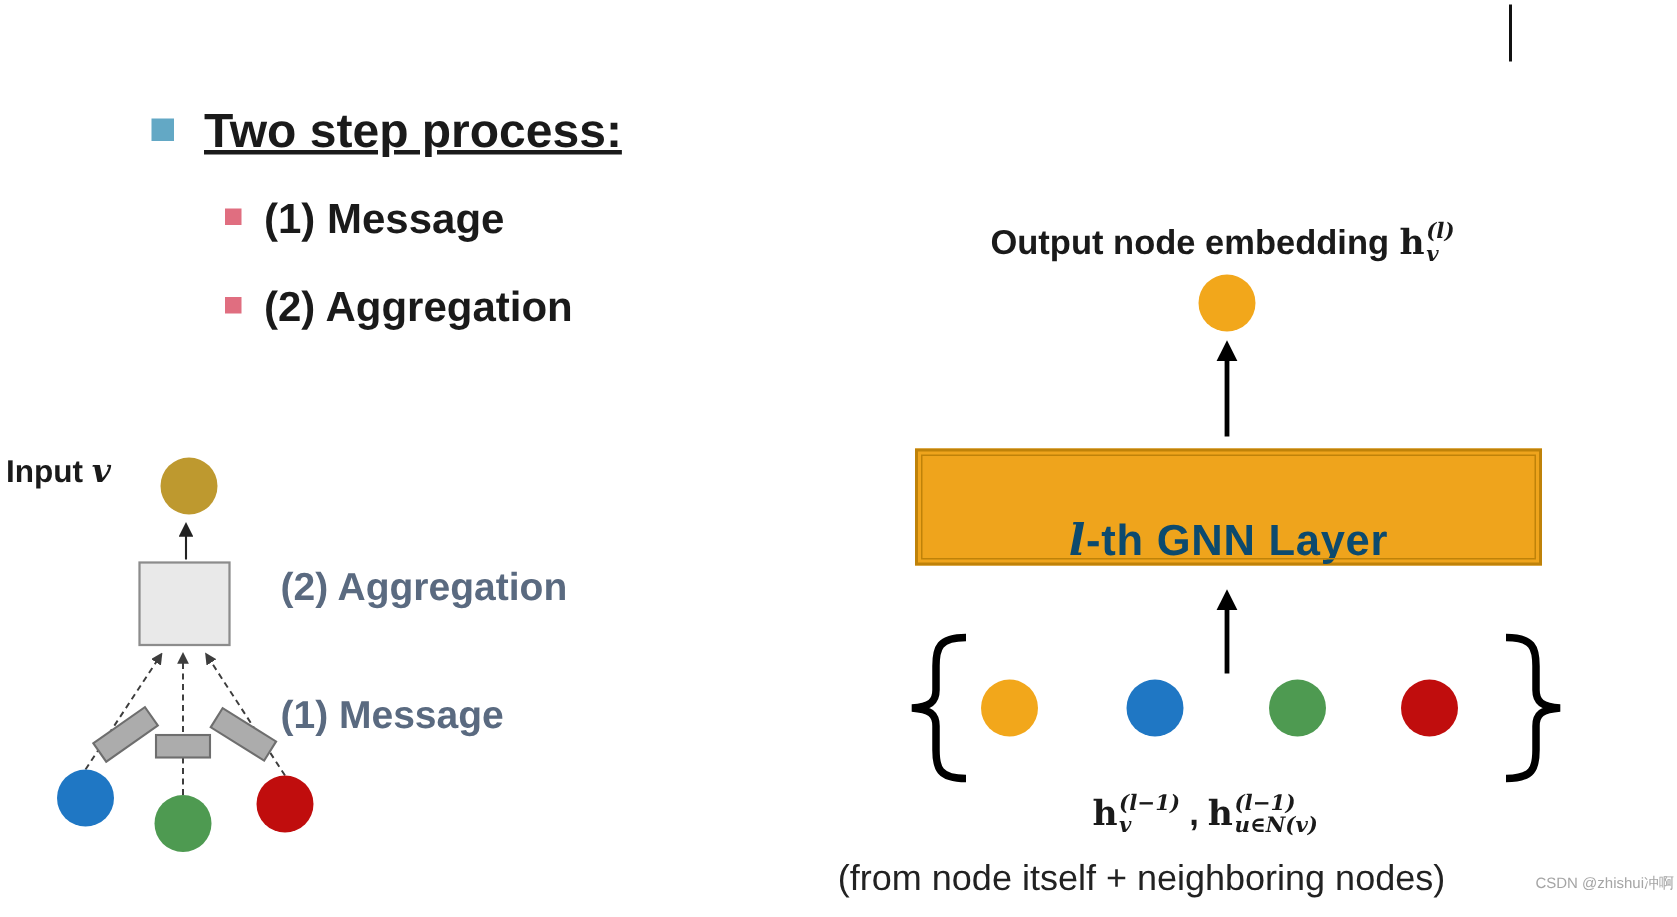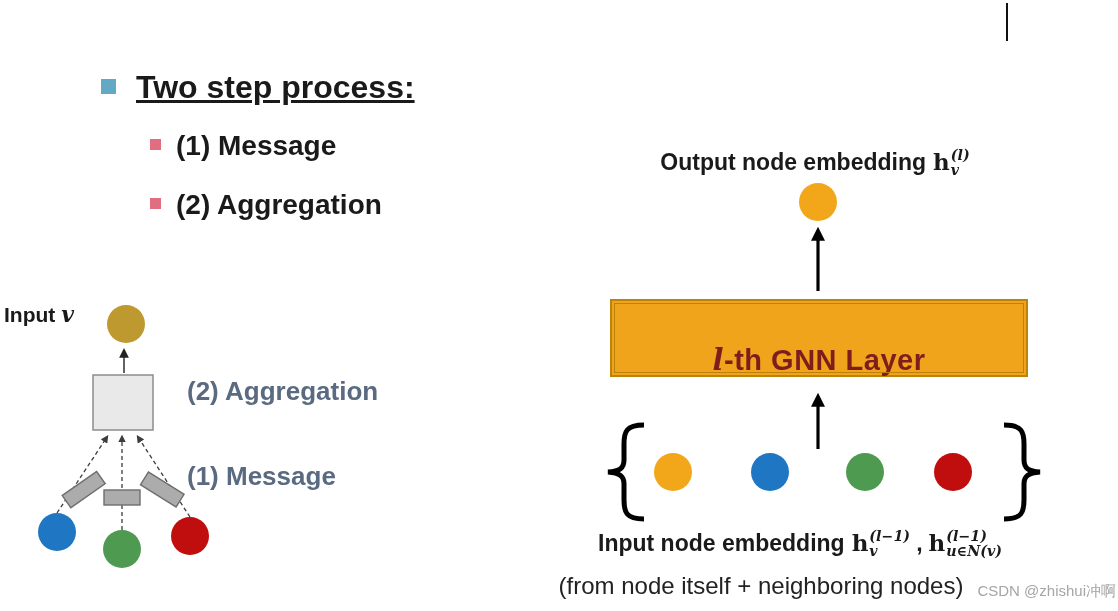--- a/index.html
+++ b/index.html
@@ -34,23 +34,23 @@
            font-size:0.62em;line-height:1.05;margin-left:1px;transform:translateY(0.05em);}
 
   .out-label{left:570px;top:147px;width:490px;text-align:center;font-size:23px;font-weight:700;}
   .in-label{left:480px;top:528px;width:640px;text-align:center;font-size:23px;font-weight:700;}
   .from-label{left:400px;top:572px;width:722px;text-align:center;font-size:24px;font-weight:400;color:#222;}
   .comma{margin:0 6px;}
 
   .gnn-box{left:610px;top:299px;width:414px;height:74px;background:var(--gnn-fill);
            border:2px solid var(--gnn-border);display:flex;align-items:center;justify-content:center;}
   .gnn-box::before{content:"";position:absolute;inset:2px;border:1px solid var(--gnn-border);pointer-events:none;}
-  .gnn-text{color:#7f1d1d;font-size:29px;font-weight:700;letter-spacing:0.5px;margin-top:44px;}
+  .gnn-text{color:#0c4a6e;font-size:29px;font-weight:700;letter-spacing:0.5px;margin-top:44px;}
 
-  .watermark{left:930px;top:582px;width:186px;text-align:right;font-size:15px;color:var(--watermark);}
+  .watermark{left:930px;top:582px;width:186px;text-align:right;font-size:10px;color:var(--watermark);}
 </style>
 </head>
 <body>
 
 <div class="slide">
 
   <svg class="layer" width="1118" height="611" viewBox="0 0 1118 611">
     <defs>
       <marker id="m-big" viewBox="0 0 10 10" refX="7" refY="5" markerWidth="4.4" markerHeight="4.4" orient="auto-start-reverse">
         <path d="M0 0 L10 5 L0 10 z" fill="#000"></path>
@@ -122,21 +122,21 @@
           <span class="mvar">v</span>
         </span>
       </span>
   </div>
 
   <div class="abs gnn-box">
     <span class="gnn-text"><span class="mvar">l</span><span>-th GNN Layer</span></span>
   </div>
 
   <div class="abs in-label">
-    <span>Input node embedding</span><span class="math">
+    <span class="math">
         <span class="mh">h</span>
         <span class="scripts">
           <span class="mvar">(l−1)</span>
           <span class="mvar">v</span>
         </span>
       </span><span class="comma">,</span><span class="math" style="margin-left:0;">
         <span class="mh">h</span>
         <span class="scripts">
           <span class="mvar">(l−1)</span>
           <span class="mvar">u∈N(v)</span>

